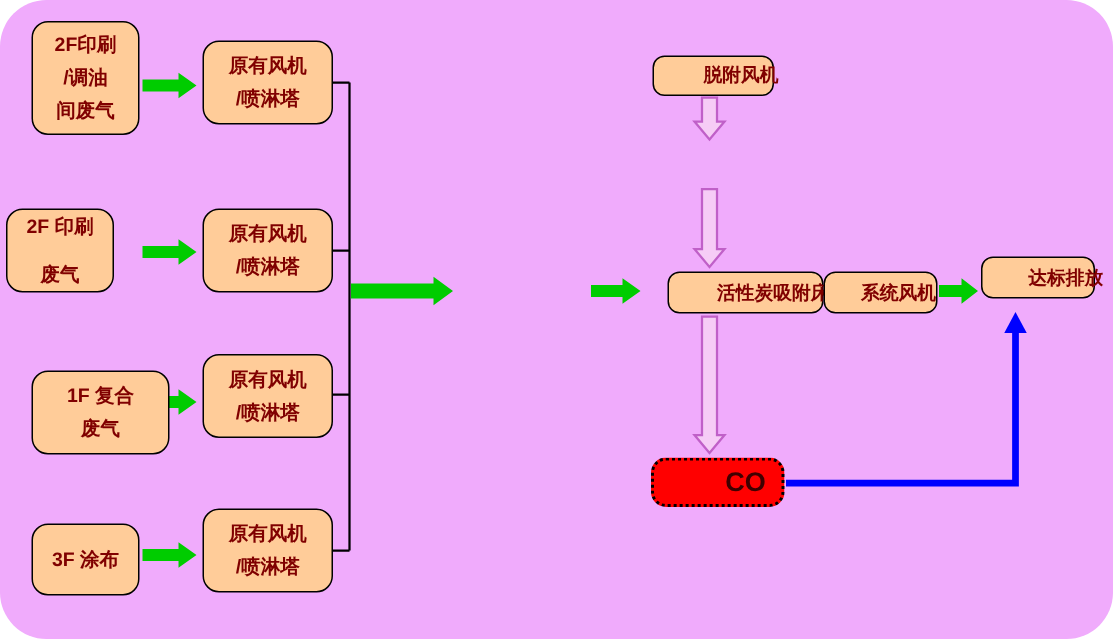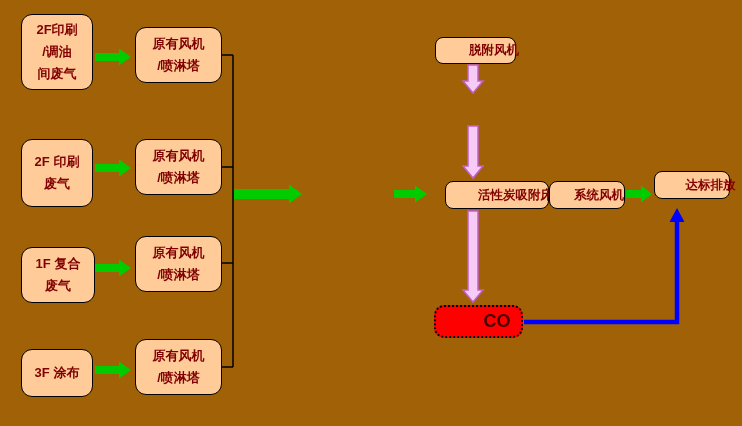--- a/index.html
+++ b/index.html
@@ -2,22 +2,23 @@
 <html><head>
 <meta charset="utf-8">
 <style>
   * { margin: 0; padding: 0; box-sizing: border-box; }
   html, body { background: #ffffff; }
   body { font-family: "Liberation Sans", sans-serif; }
   .canvas {
     position: relative;
     width: 742px;
     height: 426px;
-    background: #a16207;
+    background: #f0abfc;
     overflow: hidden;
+    border-radius: 31px;
   }
   .overlay {
     position: absolute;
     left: 0; top: 0;
     width: 742px; height: 426px;
   }
   .box {
     position: absolute;
     background: #FFCC99;
     border: 1px solid #000000;
@@ -80,25 +81,25 @@
 
     <polyline fill="none" stroke="#0000FF" stroke-width="4.5" stroke-linejoin="miter" points="524,322 677,322 677,220"></polyline>
     <polygon fill="#0000FF" points="669.5,222 684.5,222 677,208"></polygon>
   </svg>
 
   <div class="box" style="left:21px; top:14px; width:72px; height:76px;">
     <span>2F印刷</span>
     <span>/调油</span>
     <span>间废气</span>
   </div>
-  <div class="box" style="left:21px; top:139px; width:72px; height:68px;">
+  <div class="box" style="left:4px; top:139px; width:72px; height:56px;justify-content:space-between;">
     <span>2F 印刷</span>
     <span>废气</span>
   </div>
-  <div class="box" style="left:21px; top:247px; width:74px; height:56px;">
+  <div class="box" style="left:21px; top:247px; width:92px; height:56px;">
     <span>1F 复合</span>
     <span>废气</span>
   </div>
   <div class="box" style="left:21px; top:349px; width:72px; height:48px;">
     <span>3F 涂布</span>
   </div>
 
   <div class="box" style="left:135px; top:27px; width:87px; height:56px;">
     <span>原有风机</span>
     <span>/喷淋塔</span>

